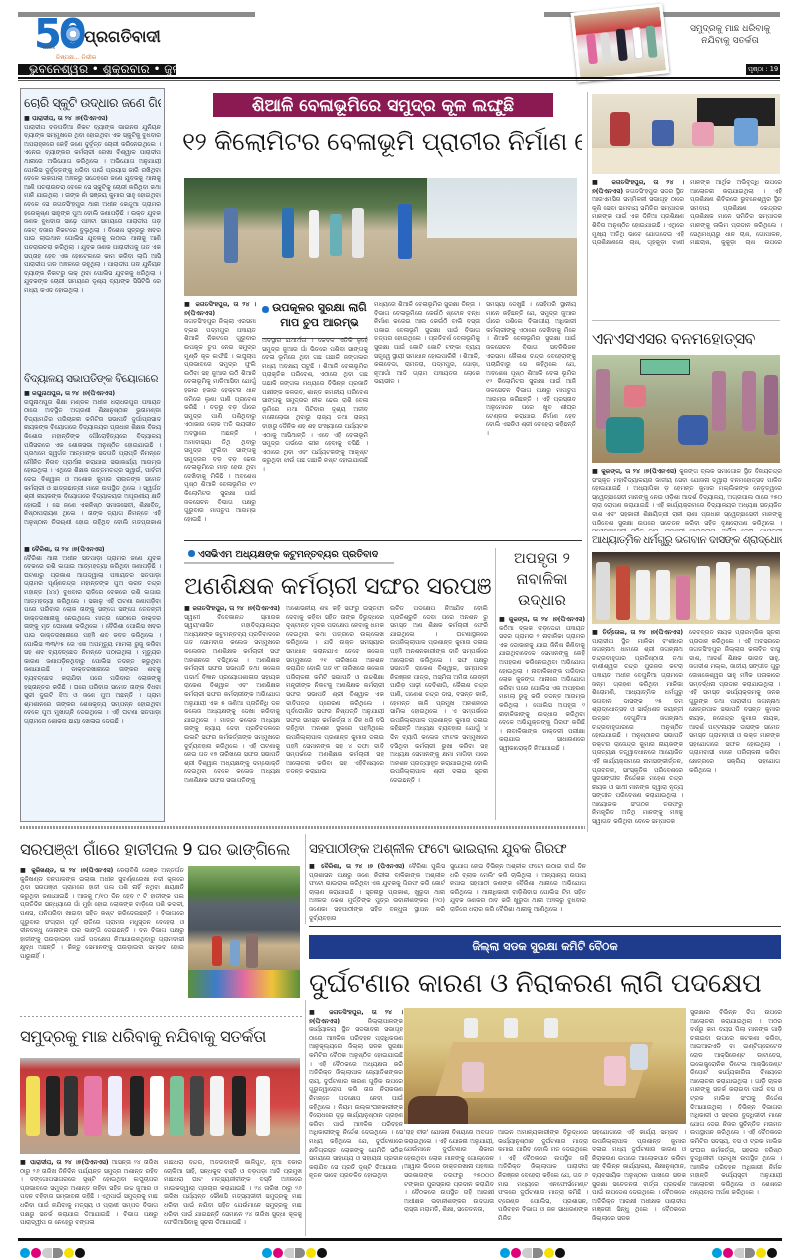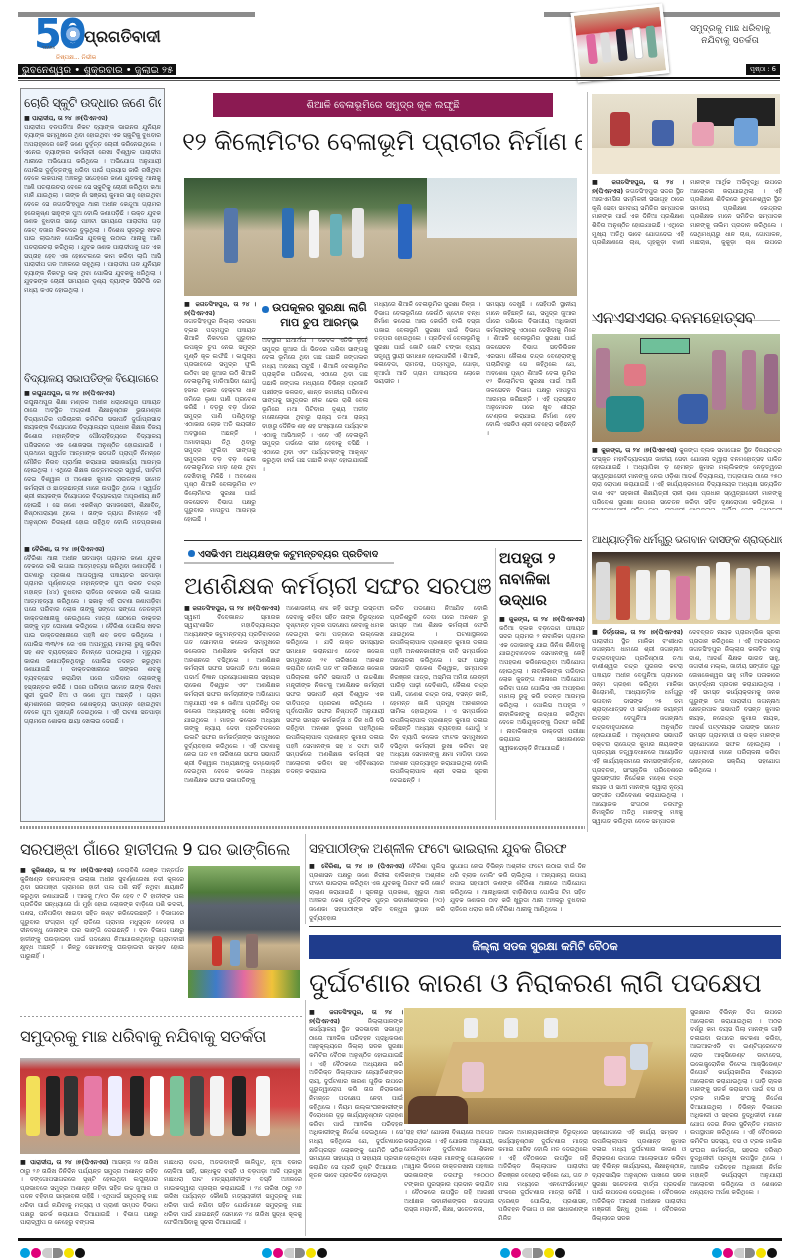--- a/index.html
+++ b/index.html
@@ -26,37 +26,37 @@
 
   <div class="abs" style="left:34px;top:17px;width:150px;height:46px;">
     <span class="abs" style="left:0;top:-6px;font-size:40px;font-weight:bold;color:#1a6fc4;font-family:'DejaVu Sans',sans-serif;letter-spacing:-3px;">50</span>
     <span class="abs" style="left:30px;top:8px;width:18px;height:18px;border-radius:50%;border:2px solid #1a6fc4;background:radial-gradient(circle,#fff 30%,#8fb8e8 31%);"></span>
     <span class="abs" style="left:8px;top:28px;font-size:4px;color:#555;">YEARS</span>
     <span class="abs" style="left:50px;top:10px;font-size:16px;font-weight:bold;color:#1a1a1a;">ପ୍ରଗତିବାଦୀ</span>
     <span class="abs" style="left:22px;top:36px;font-size:6px;color:#d2691e;">ନିଷ୍ପକ୍ଷ... ନିର୍ଭୀକ</span>
   </div>
 
   <div class="abs" style="left:18px;top:64px;width:158px;height:11px;background:#111;color:#fff;">
-    <span style="font-size:10px;line-height:11px;padding-left:4px;white-space:nowrap;display:block;">ଭୁବନେଶ୍ୱର • ଶୁକ୍ରବାର • ଜୁଲାଇ ୨୫ • ୨୦୨୫</span>
+    <span style="font-size:12px;line-height:11px;padding-left:11px;white-space:nowrap;display:block;">ଭୁବନେଶ୍ୱର • ଶୁକ୍ରବାର • ଜୁଲାଇ ୨୫ • ୨୦୨୫</span>
   </div>
 
 
   <div class="abs" style="left:574px;top:8px;width:92px;height:70px;background:#fff;border:3px solid #fff;box-shadow:0 1px 3px rgba(0,0,0,.5);transform:rotate(-6deg);overflow:hidden;">
     <div style="width:100%;height:100%;background:linear-gradient(180deg,#c9a88a 0%,#c44 30%,#e8b0c0 32%,#f0f0f0 55%,#d6c9b0 100%);"></div>
     <div class="abs" style="left:10px;top:20px;width:9px;height:30px;background:#e06aa0;border-radius:3px;"></div>
     <div class="abs" style="left:24px;top:20px;width:9px;height:30px;background:#ddd;border-radius:3px;"></div>
     <div class="abs" style="left:40px;top:18px;width:9px;height:32px;background:#223;border-radius:3px;"></div>
     <div class="abs" style="left:56px;top:18px;width:9px;height:32px;background:#fff;border:1px solid #ccc;border-radius:3px;"></div>
     <div class="abs" style="left:70px;top:18px;width:9px;height:32px;background:#7a9;border-radius:3px;"></div>
   </div>
 
   <div class="abs" style="left:680px;top:22px;width:100px;font-size:9px;line-height:12px;text-align:center;color:#222;">ସମୁଦ୍ରକୁ ମାଛ ଧରିବାକୁ ନଯିବାକୁ ସତର୍କତା</div>
 
   <div class="abs" style="left:746px;top:64px;width:34px;height:11px;background:#111;color:#fff;">
-    <span style="font-size:6.5px;line-height:11px;display:block;text-align:center;white-space:nowrap;">ପୃଷ୍ଠା : 6</span>
+    <span style="font-size:6.5px;line-height:11px;display:block;text-align:center;white-space:nowrap;">ପୃଷ୍ଠା : 19</span>
   </div>
 
   <div class="abs" style="left:18px;top:77px;width:762px;height:2px;background:#111;"></div>
   <div class="abs" style="left:18px;top:80px;width:762px;height:1px;background:#555;"></div>
 </div>
 
 <div class="abs" style="left:20px;top:88px;width:145px;height:734px;border:1px solid #888;background:#eef4fb;"></div>
 
 <div class="abs" style="left:24px;top:92px;width:137px;">
   <div class="head" style="font-size:12.5px;line-height:22px;">ଚୋରି ସ୍କୁଟି ଉଦ୍ଧାର ଜଣେ ଗିରଫ</div>
@@ -75,21 +75,21 @@
 </div>
 
 <div class="abs" style="left:24px;top:545px;width:137px;">
   <div class="txt" style="height:225px;">
     <p><span class="dateline">■ ବୈରିଶା, ତା ୨୪ ।୭(ପିଏନଏସ)</span></p>
     <p>ବୈରିଶା ଥାନା ଅଧୀନ ସତପାଡ଼ା ଗ୍ରାମର ଜଣେ ଯୁବକ ବେକରେ ରଶି ଲଗାଇ ଆତ୍ମହତ୍ୟା କରିଥିବା ଜଣାପଡ଼ିଛି । ଘଟଣାରୁ ପ୍ରକାଶ ଆଗଦ୍ୱାଲା ପଞ୍ଚାୟତର ସତପାଡ଼ା ଗ୍ରାମର ପୂର୍ଣ୍ଣଚନ୍ଦ୍ର ମହାନ୍ତଙ୍କ ପୁଅ ଭରତ ଚନ୍ଦ୍ର ମହାନ୍ତ (୪୪) ବୁଧବାର ରାତିରେ ବେକରେ ରଶି ଲଗାଇ ଆତ୍ମହତ୍ୟା କରିଥିଲେ । ସକାଳୁ ଏହି ଘଟଣା ଜଣାପଡ଼ିବା ପରେ ପରିବାର ଲୋକ ତାଙ୍କୁ ସଙ୍ଗେ ସଙ୍ଗେ ତେତନ୍ତୀ ଡାକ୍ତରଖାନାକୁ ନେଇଥିଲେ ମାତ୍ର ସେଠାରେ ଡାକ୍ତର ତାଙ୍କୁ ମୃତ ଘୋଷଣା କରିଥିଲେ । ବୈରିଶା ପୋଲିସ ଖବର ପାଇ ଡାକ୍ତରଖାନାରେ ପହଞ୍ଚି ଶବ ଜବତ କରିଥିଲେ । ପୋଲିସ ୩୩/୨୫ ରେ ଏକ ଅପମୃତ୍ୟୁ ମାମଲା ରୁଜୁ କରିବା ସହ ଶବ ବ୍ୟବଚ୍ଛେଦ ନିମନ୍ତେ ପଠାଇଥିଲା । ମୃତ୍ୟୁର କାରଣ ଜଣାପଡ଼ିନଥିବାରୁ ପୋଲିସ ତଦନ୍ତ କରୁଥିବା ଜଣାଯାଇଛି । ଡାକ୍ତରଖାନାରେ ତାଙ୍କର ଶବକୁ ବ୍ୟବଚ୍ଛେଦ କରାଯିବା ପରେ ପରିବାର ଲୋକଙ୍କୁ ହସ୍ତାନ୍ତର କରିଛି । ଘରେ ପରିବାର ସମେତ ତାଙ୍କ ବିଧବା ସ୍ତ୍ରୀ ଦୁଇଟି ଝିଅ ଓ ଜଣେ ପୁଅ ଅଛନ୍ତି । ଗ୍ରାମ ଶ୍ମଶାନରେ ତାଙ୍କର ଶେଷକୃତ୍ୟ ସମ୍ପନ୍ନ ହୋଇଥିବା ବେଳେ ପୁଅ ମୁଖାଗ୍ନି ଦେଇଥିଲେ । ଏହି ଘଟଣା ସତପାଡ଼ା ଗ୍ରାମରେ ଶୋକର ଛାୟା ଖେଳାଇ ଦେଇଛି ।</p>
   </div>
 </div>
 
 <div class="abs" style="left:213px;top:93px;width:340px;height:24px;background:#8b1a52;">
-  <span style="display:block;color:#fff;font-size:10px;font-weight:normal;line-height:24px;text-align:center;white-space:nowrap;">ଶିଆଳି ବେଳାଭୂମିରେ ସମୁଦ୍ର କୂଳ ଲଙ୍ଘୁଛି</span>
+  <span style="display:block;color:#fff;font-size:17px;font-weight:bold;line-height:24px;text-align:center;white-space:nowrap;">ଶିଆଳି ବେଳାଭୂମିରେ ସମୁଦ୍ର କୂଳ ଲଙ୍ଘୁଛି</span>
 </div>
 
 <div class="abs head" style="left:182px;top:122px;width:400px;font-size:25px;line-height:40px;">୧୨ କିଲୋମିଟର ବେଳାଭୂମି ପ୍ରାଚୀର ନିର୍ମାଣ ହେବ</div>
 
 <div class="abs photo" style="left:184px;top:178px;width:393px;height:118px;background:linear-gradient(180deg,#3a5a38 0%,#5b7a4e 25%,#c9bba0 45%,#b5a585 100%);">
   <div class="abs" style="right:0;top:0;width:150px;height:60px;background:linear-gradient(180deg,#d7e2e6,#e9eef0);"></div>
   <div class="abs" style="left:40px;top:30px;width:14px;height:55px;background:#5577aa;border-radius:3px;"></div>
   <div class="abs" style="left:98px;top:30px;width:12px;height:50px;background:#2f6fb3;border-radius:3px;"></div>
   <div class="abs" style="left:125px;top:32px;width:10px;height:48px;background:#f2f2f2;border-radius:3px;"></div>
   <div class="abs" style="left:146px;top:36px;width:12px;height:42px;background:#68b0b8;border-radius:3px;"></div>
@@ -125,21 +125,21 @@
     <div class="abs" style="left:0;top:54px;width:188px;height:26px;background:#efe6d2;"></div>
   </div>
   <div class="txt" style="height:74px;margin-top:4px;column-count:2;column-gap:6px;">
     <span class="dateline">■ ଜଗତସିଂହପୁର, ତା ୨୪ ।୭(ପିଏନଏସ)</span>
     <span>ଜଗତସିଂହପୁର ସଦର ସ୍ଥିତ ଆରଏମସିର ସମ୍ମିଳନୀ ସଭାଗୃହ ଠାରେ କୃଷି ସେବା ସମବାୟ ସମିତିର ସମ୍ପାଦକ ମାନଙ୍କ ପାଇଁ ଏକ ଦିନିଆ ପ୍ରଶିକ୍ଷଣ ଶିବିର ଅନୁଷ୍ଠିତ ହୋଇଯାଇଛି । ଏଥିରେ ମୁଖ୍ୟ ଅତିଥି ଭାବେ ଯୋଗଦେଇ ଏହି ପ୍ରଶିକ୍ଷଣରେ ଚାଷ, ଗୃହକୁଡ଼ା ବାଣୀ ମାନଙ୍କ ଆର୍ଥିକ ଅଭିବୃଦ୍ଧି ଉପରେ ଆଲୋଚନା କରାଯାଇଥିଲା । ଏହି ପ୍ରଶିକ୍ଷଣ ଶିବିରରେ ଭୁବନେଶ୍ୱର ସ୍ଥିତ ସମବାୟ ପ୍ରଶିକ୍ଷଣ କେନ୍ଦ୍ରର ପ୍ରଶିକ୍ଷକ ମାନେ ସମିତିର ସମ୍ପାଦକ ମାନଙ୍କୁ ତାଲିମ ପ୍ରଦାନ କରିଥିଲେ । ସେଥିମଧ୍ୟରୁ ଧାନ ଚାଷ, ଗୋପାଳନ, ମାଛଚାଷ, କୁକୁଡ଼ା ଚାଷ ଉପରେ ଆଲୋକପାତ କରାଯାଇଥିଲା । ସମିତିର ସମ୍ପାଦକ ମାନଙ୍କୁ ତାଲିମ ପ୍ରଦାନ କିଆଯାଇଥିଲା ।</span>
   </div>
 </div>
 
 <div class="hr" style="left:592px;top:320px;width:188px;background:#bbb;"></div>
 
-<div class="abs" style="left:592px;top:304px;width:190px;">
+<div class="abs" style="left:592px;top:325px;width:190px;">
   <div class="head" style="font-size:16px;line-height:28px;">ଏନଏସଏସର ବନମହୋତ୍ସବ</div>
   <div class="photo" style="width:188px;height:108px;margin-top:2px;background:linear-gradient(180deg,#b8c9a4 0%,#a3a88a 40%,#a08660 100%);position:relative;">
     <div class="abs" style="left:48px;top:4px;width:50px;height:16px;background:#6fc09a;border:1px solid #333;"></div>
     <div class="abs" style="left:4px;top:14px;width:14px;height:60px;background:#b07c95;border-radius:4px;"></div>
     <div class="abs" style="left:32px;top:30px;width:22px;height:22px;background:#e07a86;border-radius:4px;"></div>
     <div class="abs" style="left:14px;top:62px;width:38px;height:36px;background:#2a8a8a;border-radius:6px;"></div>
     <div class="abs" style="left:86px;top:60px;width:30px;height:30px;background:#3a5fa8;border-radius:6px;"></div>
     <div class="abs" style="left:120px;top:16px;width:14px;height:60px;background:#b07c95;border-radius:4px;"></div>
     <div class="abs" style="left:150px;top:16px;width:14px;height:60px;background:#b07c95;border-radius:4px;"></div>
     <div class="abs" style="left:172px;top:20px;width:14px;height:60px;background:#9a6b88;border-radius:4px;"></div>
@@ -184,21 +184,21 @@
 <div class="abs txt" style="left:184px;top:604px;width:96px;height:214px;">
   <span class="dateline">■ ଜଗତସିଂହପୁର, ତା ୨୪ ।୭(ପିଏନଏସ)</span>
   <span>ସ୍ୱାମୀ ବିବେକାନନ୍ଦ ସ୍ମାରକ ସ୍ୱୟଂଶାସିତ ମହାବିଦ୍ୟାଳୟର ଅଧ୍ୟକ୍ଷଙ୍କ କଟୁମନ୍ତବ୍ୟ ପ୍ରତିବାଦରେ ଗତ ସୋମବାର କଲେଜ ସମ୍ମୁଖରେ କଲେଜର ଅଣଶିକ୍ଷକ କର୍ମଚାରୀ ସଙ୍ଘ ଅନଶନରେ ବସିଥିଲେ । ଅଣଶିକ୍ଷକ କର୍ମଚାରୀ ସଙ୍ଘର ସଭାପତି ତଥା କଲେଜ ପଦାର୍ଥ ବିଜ୍ଞାନ ପ୍ରୟୋଗଶାଳାର ସହାୟକ ରାକେଶ ବିଶ୍ୱାଳ ଏବଂ ଅଣଶିକ୍ଷକ କର୍ମଚାରୀ ସଙ୍ଘର କର୍ମଚାରୀଙ୍କ ଅଭିଯୋଗ ଅନୁଯାୟୀ ଏକ ୫ ଜଣିଆ ପ୍ରତିନିଧି ଦଳ କଲେଜ ଅଧ୍ୟକ୍ଷଙ୍କୁ ଦେଖା କରିବାକୁ ଯାଇଥିଲେ । ମାତ୍ର କଲେଜ ଅଧ୍ୟକ୍ଷ ତାଙ୍କୁ ନ୍ୟାୟ ଦେବା ପ୍ରତିବଦଳରେ ଉଲଟି ସଙ୍ଘର କର୍ମକର୍ତ୍ତାଙ୍କ ସମ୍ମୁଖରେ ଦୁର୍ବ୍ୟବହାର କରିଥିଲେ । ଏହି ଘଟଣାକୁ ନେଇ ଗତ ୧୭ ତାରିଖରେ ସଙ୍ଘର ସଭାପତି ଶ୍ରୀ ବିଶ୍ୱାଳ ଅଧ୍ୟକ୍ଷଙ୍କୁ ଦମ୍ଭୋକ୍ତି ଦେଇଥିବା ବେଳେ କଲେଜ ଅଧ୍ୟକ୍ଷ ଅଣଶିକ୍ଷକ ସଙ୍ଘର ସଭାପତିଙ୍କୁ</span>
 </div>
 <div class="abs txt" style="left:286px;top:604px;width:98px;height:214px;">ଅଶୋଭନୀୟ ଶବ୍ଦ କହି ସଙ୍ଘରୁ ଇସ୍ତଫା ଦେବାକୁ କହିବା ସହିତ ତାଙ୍କ ବିରୁଦ୍ଧରେ ଦୃଷ୍ଟାନ୍ତ ମୂଳକ ପଦକ୍ଷେପ ନେବାକୁ ଧମକ ଦେଇଥିବା କଥା ପତ୍ରରେ ଉଲ୍ଲେଖ କରିଥିଲେ । ଯଦି ଉକ୍ତ ସମସ୍ୟାର ସମାଧାନ କରାନଯାଏ ତେବେ କଲେଜ ସମ୍ମୁଖରେ ୨୧ ତାରିଖରେ ଅନଶନ କରାଯିବ ବୋଲି ଗତ ୧୮ ତାରିଖରେ କଲେଜ ପରିଚାଳନା କମିଟି ସଭାପତି ଓ ଉଚ୍ଚଶିକ୍ଷା ମନ୍ତ୍ରୀଙ୍କ ନିକଟକୁ ଅଣଶିକ୍ଷକ କର୍ମଚାରୀ ସଙ୍ଘର ସଭାପତି ଶ୍ରୀ ବିଶ୍ୱାଳ ଏକ ଦାବିପତ୍ର ପ୍ରେରଣ କରିଥିଲେ । ପୂର୍ବଘୋଷିତ ସଙ୍ଘର ନିଷ୍ପତ୍ତି ଅନୁଯାୟୀ ସଙ୍ଘର ସମସ୍ତ କର୍ମକର୍ତ୍ତା ୪ ଦିନ ଧରି ବସି ରହିଥିବା ଅନଶନ ସ୍ଥଳରେ ପହଞ୍ଚିଥିଲେ ଉପଜିଲ୍ଲାପାଳ ପ୍ରଶାନ୍ତ କୁମାର ଦଳାଇ ପହଞ୍ଚି ସେମାନଙ୍କ ସହ ୪ ଦଫା ଦାବି ସମ୍ପର୍କରେ ଅଣଶିକ୍ଷକ କର୍ମଚାରୀ ସହ ଆଲୋଚନା କରିବା ସହ ଏହିବିଷୟରେ ତଦନ୍ତ କରାଯାଇ</div>
 <div class="abs txt" style="left:390px;top:604px;width:98px;height:214px;">ଉଚିତ ପଦକ୍ଷେପ ନିଆଯିବ ବୋଲି ପ୍ରତିଶ୍ରୁତି ଦେବା ପରେ ଅନଶନ ରୁ ସମସ୍ତ ଅଣ ଶିକ୍ଷକ କର୍ମଚାରୀ ଫେରି ଯାଇଥିଲେ । ଘଟଣାସ୍ଥଳରେ ଉପଜିଲ୍ଲାପାଳ ପ୍ରଶାନ୍ତ କୁମାର ଦଳାଇ ପହଞ୍ଚି ଅନଶନକାରୀଙ୍କ ଦାବି ସମ୍ପର୍କରେ ଆଲୋଚନା କରିଥିଲେ । ସଙ୍ଘ ପକ୍ଷରୁ ସଭାପତି ରାକେଶ ବିଶ୍ୱାଳ, ସମ୍ପାଦକ ନିରଞ୍ଜନ ପାତ୍ର, ଅସ୍ମିତା ଅମିତା ରେଡ୍ଡୀ ପାରିଡ଼ ପାଢ଼ୀ ଦେବିଶାଗି, କୈଳାଶ ଚନ୍ଦ୍ର ପାଣି, ଗଣେଶ ଚନ୍ଦ୍ର ଦାସ, ବସନ୍ତ କାଳି, ହେମନ୍ତ କାଳି ପ୍ରମୁଖ ଅନଶନରେ ସାମିଲ ହୋଇଥିଲେ । ଏ ସମ୍ପର୍କରେ ଉପଜିଲ୍ଲାପାଳ ପ୍ରଶାନ୍ତ କୁମାର ଦଳାଇ କହିଛନ୍ତି ଅଧ୍ୟକ୍ଷ ବ୍ୟବହାର ଯୋଗୁଁ ୪ ଦିନ ବ୍ୟାପି କଲେଜ ଫାଟକ ସମ୍ମୁଖରେ ବସିଥିବା କର୍ମଚାରୀ ଭୁଖା କରିବା ସହ ଅଧ୍ୟକ୍ଷ ସେମାନଙ୍କୁ କ୍ଷମା ମାଗିବା ପରେ ଅନଶନ ପ୍ରତ୍ୟାହୃତ କରାଯାଇଥିଲା ବୋଲି ଉପଜିଲ୍ଲାପାଳ ଶ୍ରୀ ଦଳାଇ ସୂଚନା ଦେଇଛନ୍ତି ।</div>
 
 <div class="vr" style="left:495px;top:548px;height:272px;"></div>
 
 <div class="abs" style="left:499px;top:548px;width:86px;">
-  <div style="font-size:15px;line-height:21px;text-align:left;font-weight:bold;">ଅପହୃତା ୨ ନାବାଳିକା ଉଦ୍ଧାର</div>
+  <div style="font-size:15px;line-height:21px;text-align:center;">ଅପହୃତା ୨ ନାବାଳିକା ଉଦ୍ଧାର</div>
   <div class="txt" style="height:222px;margin-top:4px;">
     <span class="dateline">■ କୁଜଙ୍ଗ, ତା ୨୪ ।୭(ପିଏନଏସ)</span>
     <span>କଠିଆ ବ୍ଲକ ବଡ଼ଦେନ୍ଦା ପଞ୍ଚାୟତ ସଦର ଗ୍ରାମର ୨ ନାବାଳିକା ଗ୍ରାମର ଏକ ଦୋକାନକୁ ଯାଇ ଜିନିଷ କିଣିବାକୁ ଯାଇଥିବାବେଳେ ସେମାନଙ୍କୁ କେହି ଅପହରଣ କରିନେଇଥିବା ଅଭିଯୋଗ ହୋଇଥିଲା । ନାବାଳିକାଙ୍କ ପରିବାର ଲୋକ କୁଜଙ୍ଗ ଥାନାରେ ଅଭିଯୋଗ କରିବା ପରେ ପୋଲିସ ଏକ ଅପହରଣ ମାମଲା ରୁଜୁ କରି ତଦନ୍ତ ଆରମ୍ଭ କରିଥିଲା । ପୋଲିସ ଅପହୃତା ୨ ନାବାଳିକାଙ୍କୁ ଉଦ୍ଧାର କରିଥିବା ବେଳେ ଅଭିଯୁକ୍ତଙ୍କୁ ଗିରଫ କରିଛି । ନାବାଳିକାଙ୍କ ଡାକ୍ତରୀ ପରୀକ୍ଷା କରାଯାଇ ସାଧାରଣରେ ସ୍ୱୀକାରୋକ୍ତି ନିଆଯାଇଛି ।</span>
   </div>
 </div>
 
 <div class="hr" style="left:20px;top:826px;width:565px;height:3px;background:repeating-linear-gradient(90deg,#999 0 2px,#fff 2px 3px);"></div>
 
 <div class="abs head" style="left:20px;top:836px;width:282px;font-size:16.5px;line-height:28px;">ସରପଞ୍ଝା ଗାଁରେ ହାତୀପଲ 9 ଘର ଭାଙ୍ଗିଲେ</div>
 <div class="abs txt" style="left:20px;top:866px;width:164px;height:134px;">

